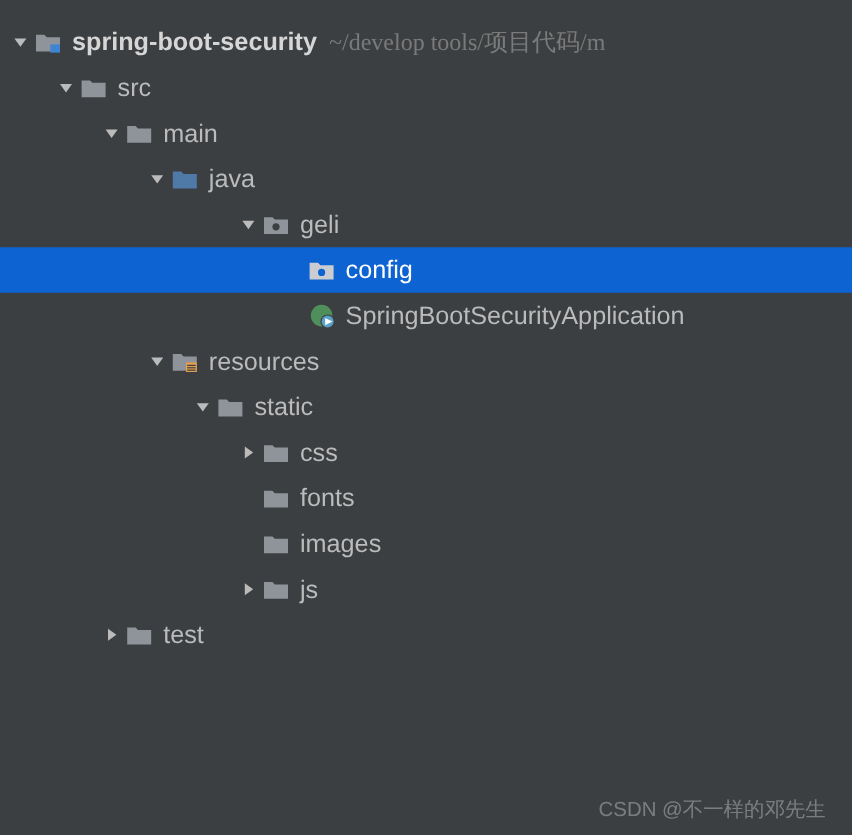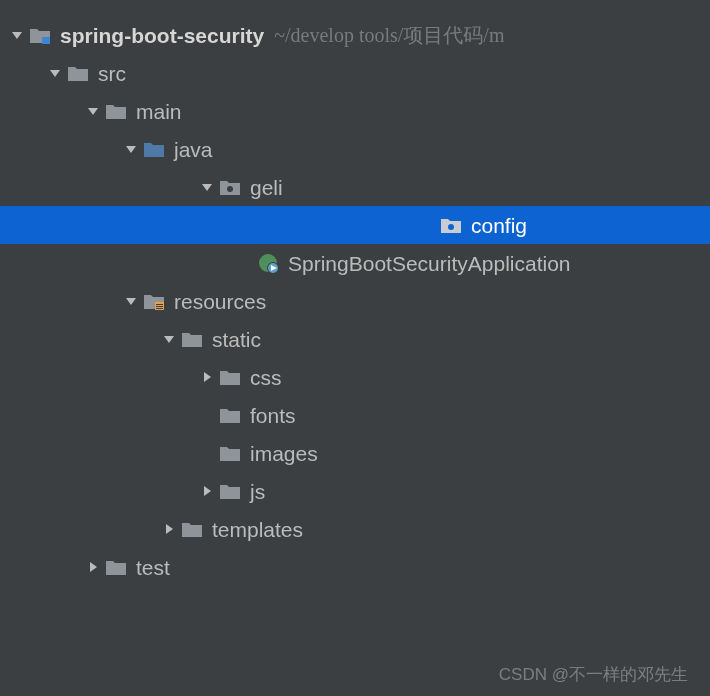--- a/index.html
+++ b/index.html
@@ -17,21 +17,20 @@
     .row {
       display: flex;
       align-items: center;
       height: 38px;
       white-space: nowrap;
       cursor: pointer;
     }
     .row.selected {
       background: #0d63d1;
       color: #ffffff;
-      justify-content: center;
     }
     .indent { display: inline-block; flex-shrink: 0; }
     .arrow {
       width: 22px;
       display: inline-flex;
       align-items: center;
       justify-content: center;
       flex-shrink: 0;
     }
     .arrow svg { display: block; }
@@ -250,45 +249,31 @@
         </svg>
     </span>
     <span class="icon">
       <svg width="22" height="18" viewBox="0 0 22 18">
           <path d="M1 3 L8 3 L10 5 L21 5 L21 17 L1 17 Z" fill="#8e949a"></path>
         </svg>
     </span>
     <span class="label">js</span>
   </div>
 
-  <div class="row">
-    <span class="indent" style="width:158px"></span>
+
+  <div class="row">
+    <span class="indent" style="width:82px"></span>
     <span class="arrow">
       <svg width="12" height="12" viewBox="0 0 12 12">
           <polygon points="3,1 10,6 3,11" fill="#bbbbbb"></polygon>
         </svg>
     </span>
     <span class="icon">
       <svg width="22" height="18" viewBox="0 0 22 18">
           <path d="M1 3 L8 3 L10 5 L21 5 L21 17 L1 17 Z" fill="#8e949a"></path>
         </svg>
     </span>
-    <span class="label">templates</span>
-  </div>
-
-  <div class="row">
-    <span class="indent" style="width:82px"></span>
-    <span class="arrow">
-      <svg width="12" height="12" viewBox="0 0 12 12">
-          <polygon points="3,1 10,6 3,11" fill="#bbbbbb"></polygon>
-        </svg>
-    </span>
-    <span class="icon">
-      <svg width="22" height="18" viewBox="0 0 22 18">
-          <path d="M1 3 L8 3 L10 5 L21 5 L21 17 L1 17 Z" fill="#8e949a"></path>
-        </svg>
-    </span>
     <span class="label">test</span>
   </div>
 
 </div>
 
 <div class="watermark">CSDN @不一样的邓先生</div>
 
 </body></html>

